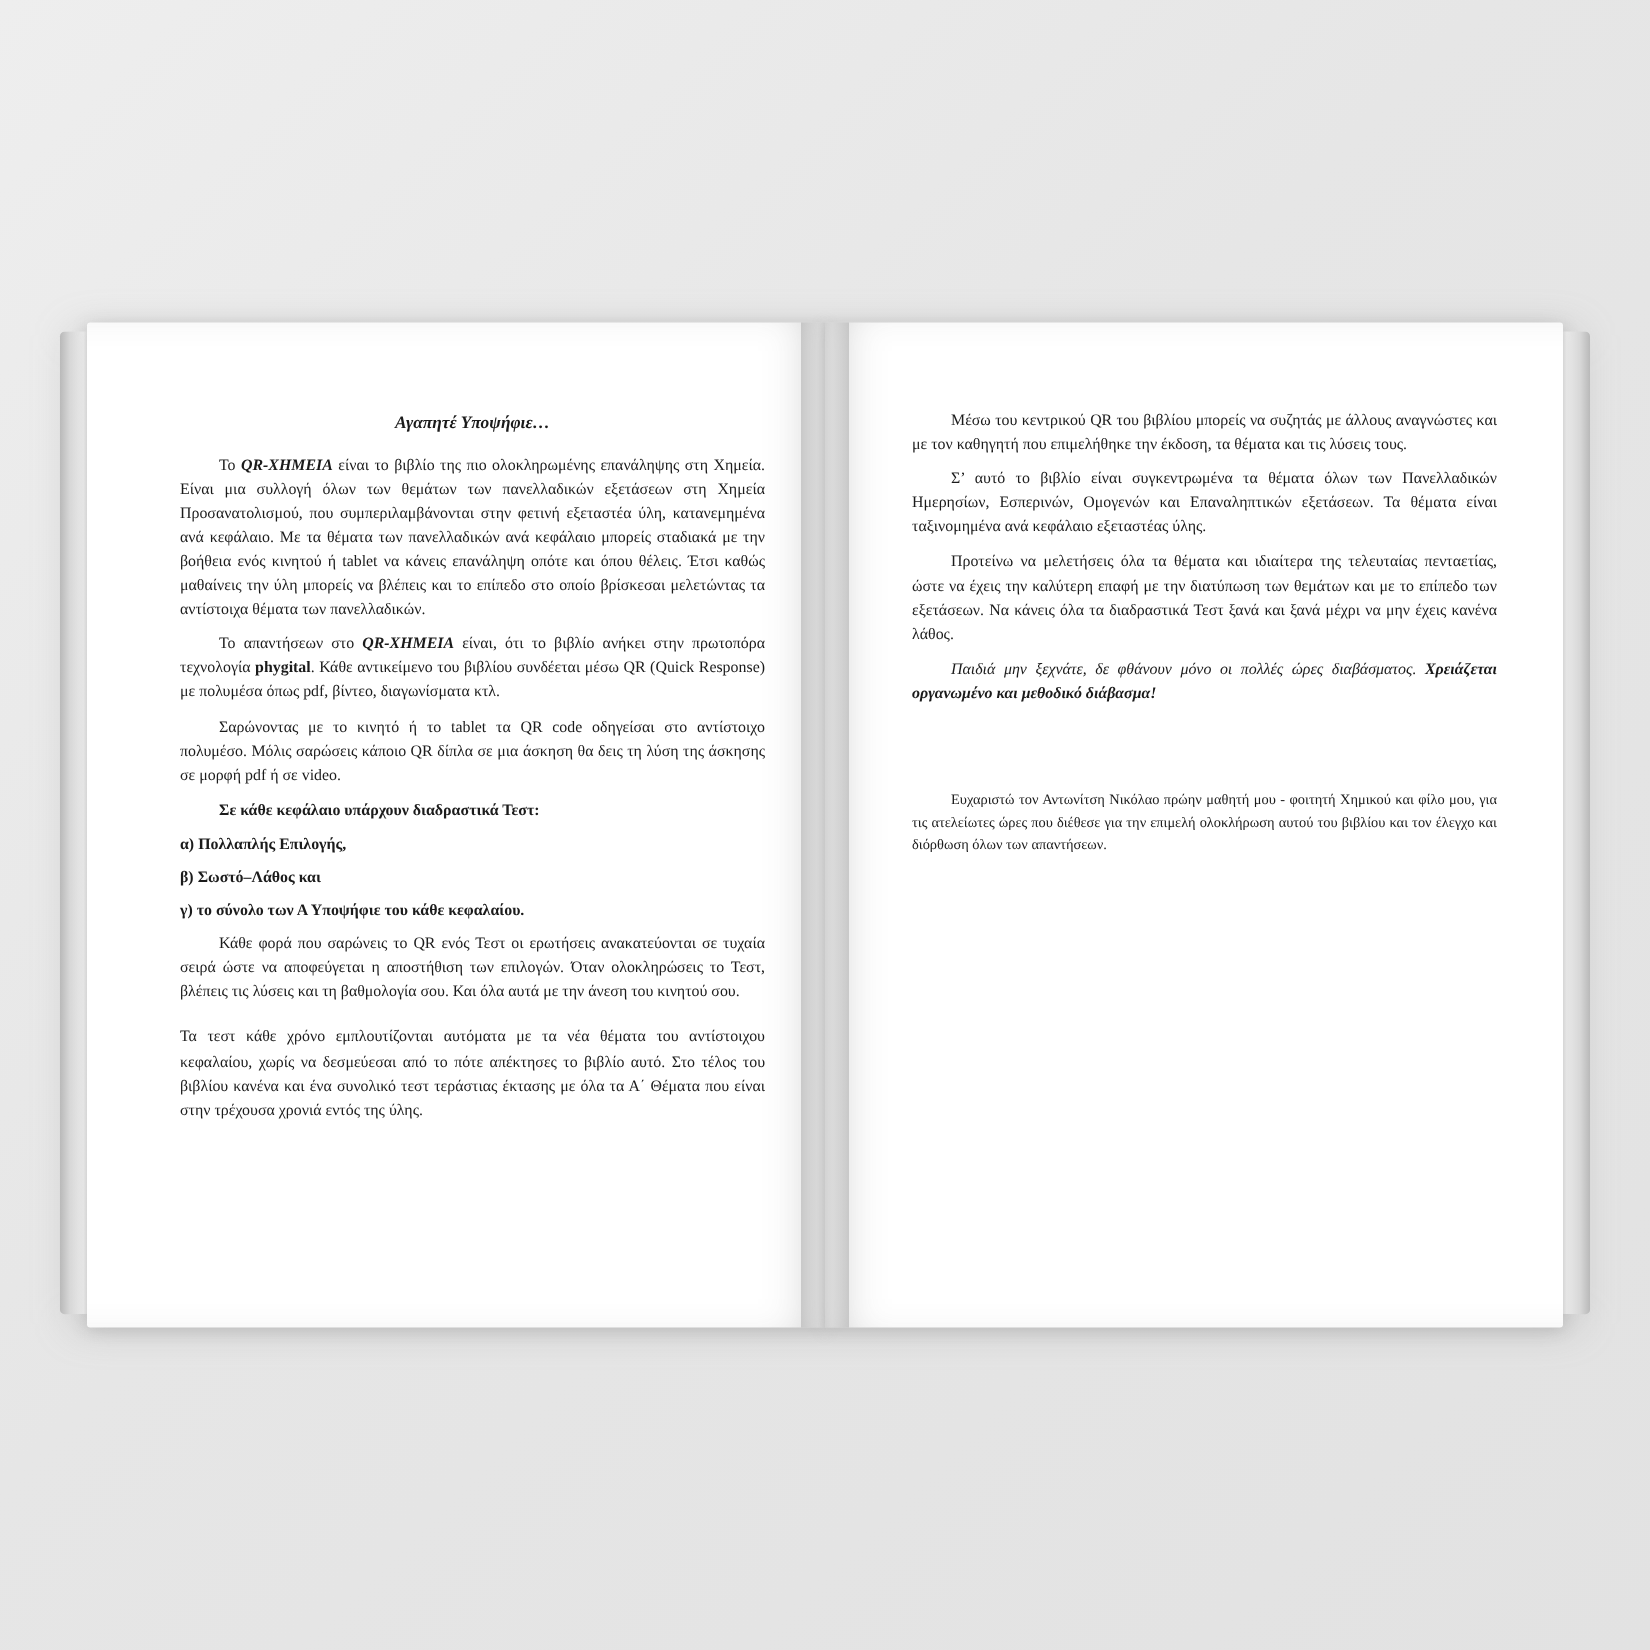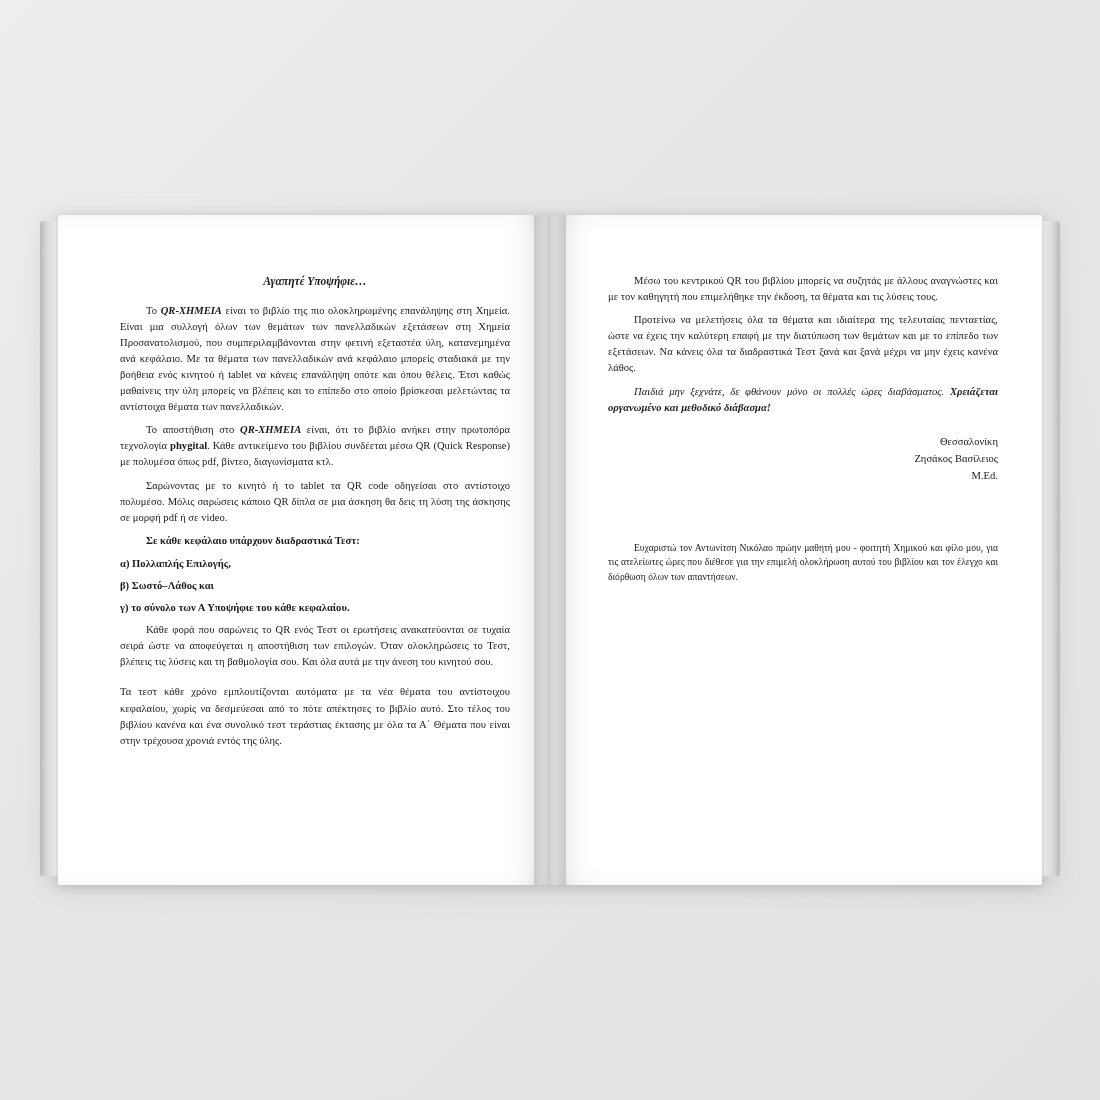--- a/index.html
+++ b/index.html
@@ -154,21 +154,21 @@
     <div class="page page-left">
       <div class="text-col col-left">
 
         <p class="salutation">Αγαπητέ Υποψήφιε…</p>
 
         <p class="ind">
           <span>Το </span><span class="bi">QR-XHMEIA</span><span> είναι το βιβλίο της πιο ολοκληρωμένης επανάληψης στη Χημεία. Είναι μια συλλογή όλων των θεμάτων των πανελλαδικών εξετάσεων στη Χημεία Προσανατολισμού, που συμπεριλαμβάνονται στην φετινή εξεταστέα ύλη, κατανεμημένα ανά κεφάλαιο. Με τα θέματα των πανελλαδικών ανά κεφάλαιο μπορείς σταδιακά με την βοήθεια ενός κινητού ή tablet να κάνεις επανάληψη οπότε και όπου θέλεις. Έτσι καθώς μαθαίνεις την ύλη μπορείς να βλέπεις και το επίπεδο στο οποίο βρίσκεσαι μελετώντας τα αντίστοιχα θέματα των πανελλαδικών.</span>
         </p>
 
         <p class="ind">
-          <span>Το αποστήθιση στο </span><span class="bi">QR-XHMEIA</span><span> είναι, ότι το βιβλίο ανήκει στην πρωτοπόρα τεχνολογία </span><span class="bold">phygital</span><span>. Κάθε αντικείμενο του βιβλίου συνδέεται μέσω QR (Quick Response) με πολυμέσα όπως pdf, βίντεο, διαγωνίσματα κτλ.</span>
+          <span>Το απαντήσεων στο </span><span class="bi">QR-XHMEIA</span><span> είναι, ότι το βιβλίο ανήκει στην πρωτοπόρα τεχνολογία </span><span class="bold">phygital</span><span>. Κάθε αντικείμενο του βιβλίου συνδέεται μέσω QR (Quick Response) με πολυμέσα όπως pdf, βίντεο, διαγωνίσματα κτλ.</span>
         </p>
 
         <p class="ind">
           <span>Σαρώνοντας με το κινητό ή το tablet τα QR code οδηγείσαι στο αντίστοιχο πολυμέσο. Μόλις σαρώσεις κάποιο QR δίπλα σε μια άσκηση θα δεις τη λύση της άσκησης σε μορφή pdf ή σε video.</span>
         </p>
 
         <p class="ind bold">Σε κάθε κεφάλαιο υπάρχουν διαδραστικά Τεστ:</p>
 
         <p class="list-line">α) Πολλαπλής Επιλογής,</p>
         <p class="list-line">β) Σωστό–Λάθος και</p>
@@ -185,34 +185,32 @@
       </div>
     </div>
 
     <div class="page page-right">
       <div class="text-col col-right">
 
         <p class="ind">
           <span>Μέσω του κεντρικού QR του βιβλίου μπορείς να συζητάς με άλλους αναγνώστες και με τον καθηγητή που επιμελήθηκε την έκδοση, τα θέματα και τις λύσεις τους.</span>
         </p>
 
+        <p class="ind">
+          <span>Σ’ αυτό το βιβλίο είναι συγκεντρωμένα τα θέματα όλων των Πανελλαδικών Ημερησίων, Εσπερινών, Ομογενών και Επαναληπτικών εξετάσεων. Τα θέματα είναι ταξινομημένα ανά κεφάλαιο εξεταστέας ύλης.</span>
+        </p>
 
         <p class="ind">
           <span>Προτείνω να μελετήσεις όλα τα θέματα και ιδιαίτερα της τελευταίας πενταετίας, ώστε να έχεις την καλύτερη επαφή με την διατύπωση των θεμάτων και με το επίπεδο των εξετάσεων. Να κάνεις όλα τα διαδραστικά Τεστ ξανά και ξανά μέχρι να μην έχεις κανένα λάθος.</span>
         </p>
 
         <p class="ind">
           <span class="it">Παιδιά μην ξεχνάτε, δε φθάνουν μόνο οι πολλές ώρες διαβάσματος. </span><span class="bi">Χρειάζεται  οργανωμένο και μεθοδικό διάβασμα!</span>
         </p>
 
-        <div class="sig-block">
-          <div>Θεσσαλονίκη</div>
-          <div>Ζησάκος Βασίλειος</div>
-          <div>M.Ed.</div>
-        </div>
 
         <p class="thanks">Ευχαριστώ τον Αντωνίτση Νικόλαο πρώην μαθητή μου - φοιτητή Χημικού και φίλο μου, για τις ατελείωτες ώρες που διέθεσε για την επιμελή ολοκλήρωση αυτού του βιβλίου και τον έλεγχο και διόρθωση όλων των απαντήσεων.</p>
 
       </div>
     </div>
 
     <div class="gutter"></div>
   </div>
 
 </div>

